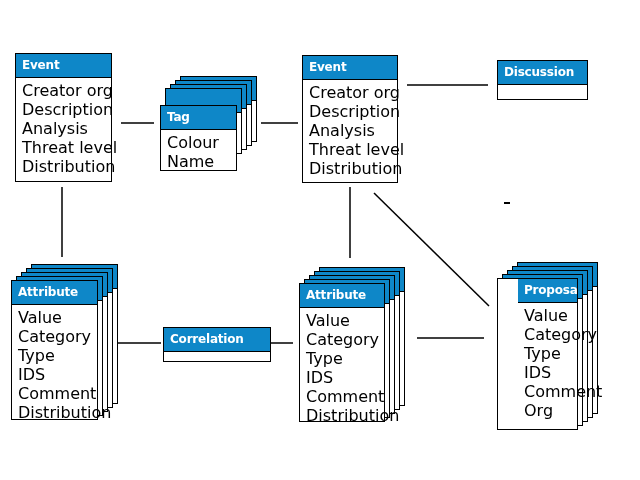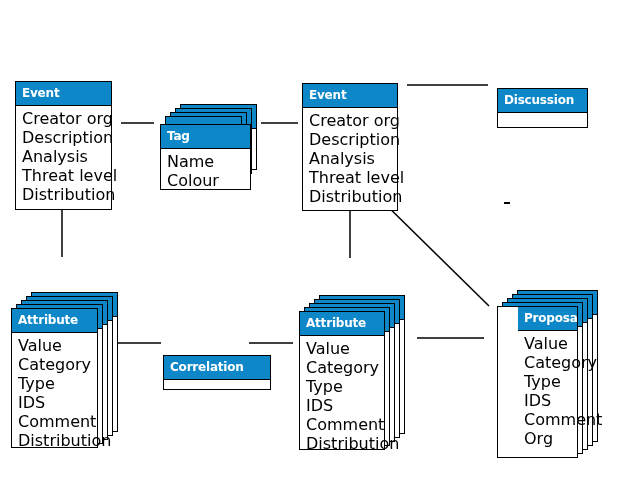--- a/index.html
+++ b/index.html
@@ -28,21 +28,20 @@
   }
   .entity {
     position: absolute;
     z-index: 10;
   }
   .card {
     position: absolute;
     box-sizing: border-box;
     background: var(--paper);
     border: 1px solid var(--ink);
-    margin-top: 28px;
   }
   .card .hdr {
     box-sizing: border-box;
     height: 24px;
     background: var(--accent);
     border-bottom: 1px solid var(--ink);
     color: #ffffff;
     font-weight: bold;
     font-size: 12px;
     letter-spacing: -0.2px;
@@ -114,25 +113,25 @@
       </div>
     <div class="card back b3" style="left:0; top:0; width:77px; height:66px;">
         <div class="hdr"></div>
       </div>
     <div class="card back b2" style="left:0; top:0; width:77px; height:66px;">
         <div class="hdr"></div>
       </div>
     <div class="card back b1" style="left:0; top:0; width:77px; height:66px;">
         <div class="hdr"></div>
       </div>
-    <div class="card front" style="left:0; top:4px; width:91px; height:66px;">
+    <div class="card front" style="left:0; top:13px; width:77px; height:66px;">
       <div class="hdr">Tag</div>
       <div class="body">
+          <div class="field">Colour</div>
           <div class="field">Name</div>
-          <div class="field">Colour</div>
         </div>
     </div>
   </div>
 
   <div class="entity" style="left:302px; top:55px; width:96px; height:128px;">
     <div class="card front" style="left:0; top:0; width:96px; height:128px;">
       <div class="hdr">Event</div>
       <div class="body">
           <div class="field">Creator org</div>
           <div class="field">Description</div>

